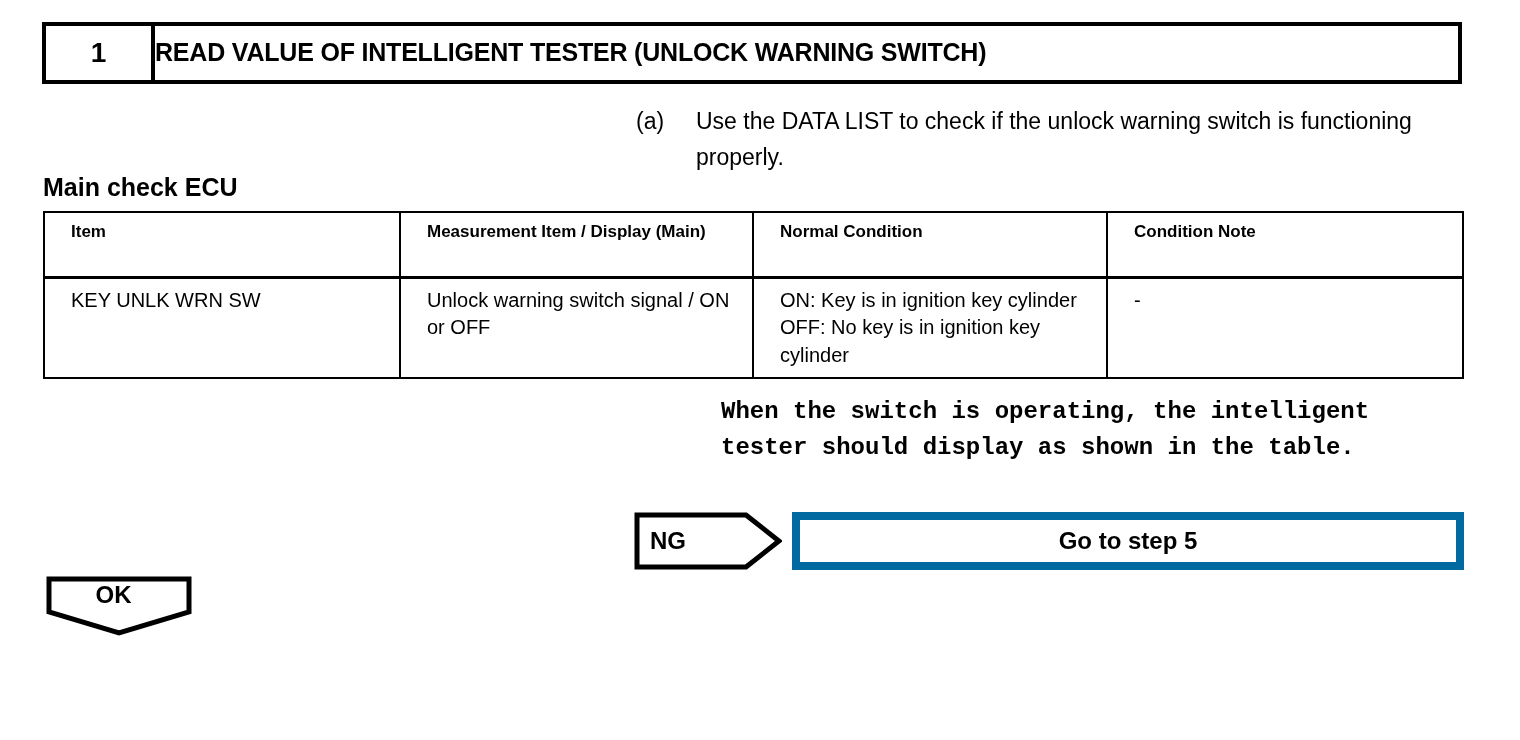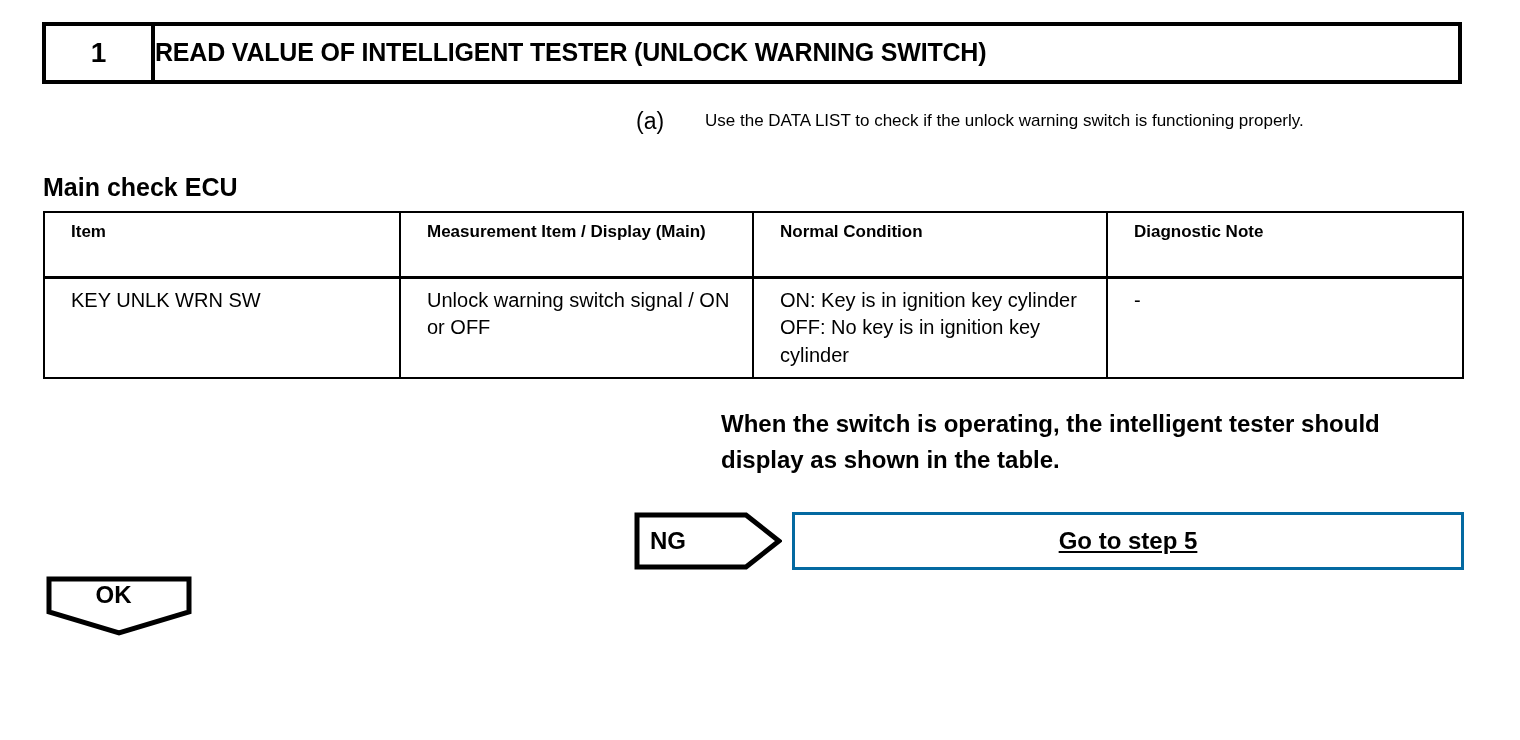--- a/index.html
+++ b/index.html
@@ -64,24 +64,23 @@
     display: flex;
     align-items: flex-start;
   }
   .instruction-marker {
     font-size: 23px;
     line-height: 36px;
     width: 60px;
     flex: 0 0 60px;
   }
   .instruction-text {
-    font-size: 17px;
+    font-size: 23px;
     line-height: 36px;
     flex: 1;
-    margin-left: 9px;
   }
 
   
   .section-heading {
     position: absolute;
     left: 43px;
     top: 174px;
     font-size: 25px;
     font-weight: bold;
     line-height: 1.1;
@@ -133,25 +132,26 @@
     left: 699px;
     top: 389px;
     width: 770px;
   }
   .ok-label {
     font-size: 24px;
     font-weight: bold;
     line-height: 1.2;
   }
   .ok-text {
-    margin-top: 17px;
+    margin-top: 5px;
     margin-left: 22px;
     font-size: 24px;
     font-weight: bold;
     line-height: 36px;
+    font-family: Liberation Mono, monospace;
   }
 
   
   .ng-row {
     position: absolute;
     left: 634px;
     top: 512px;
     width: 830px;
     height: 58px;
   }
@@ -171,26 +171,25 @@
     line-height: 58px;
     font-size: 24px;
     font-weight: bold;
   }
   .goto-box {
     position: absolute;
     left: 158px;
     top: 0;
     width: 672px;
     height: 58px;
-    border: 3px solid #0369a1;
+    border: 8px solid #0369a1;
     box-sizing: border-box;
     display: flex;
     align-items: center;
     justify-content: center;
-    text-decoration: underline;
   }
   .goto-label {
     font-size: 24px;
     font-weight: bold;
   }
 
   
   .ok-pentagon {
     position: absolute;
     left: 46px;
@@ -230,21 +229,21 @@
 
 <div class="section-heading">Main check ECU</div>
 
 <div class="data-table-wrap">
   <table class="data-table">
     <thead>
       <tr>
         <th class="col-item">Item</th>
         <th class="col-measure">Measurement Item / Display (Main)</th>
         <th class="col-normal">Normal Condition</th>
-        <th class="col-note">Diagnostic Note</th>
+        <th class="col-note">Condition Note</th>
       </tr>
     </thead>
     <tbody>
       <tr>
         <td>KEY UNLK WRN SW</td>
         <td>Unlock warning switch signal / ON or OFF</td>
         <td>ON: Key is in ignition key cylinder OFF: No key is in ignition key cylinder</td>
         <td>-</td>
       </tr>
     </tbody>

